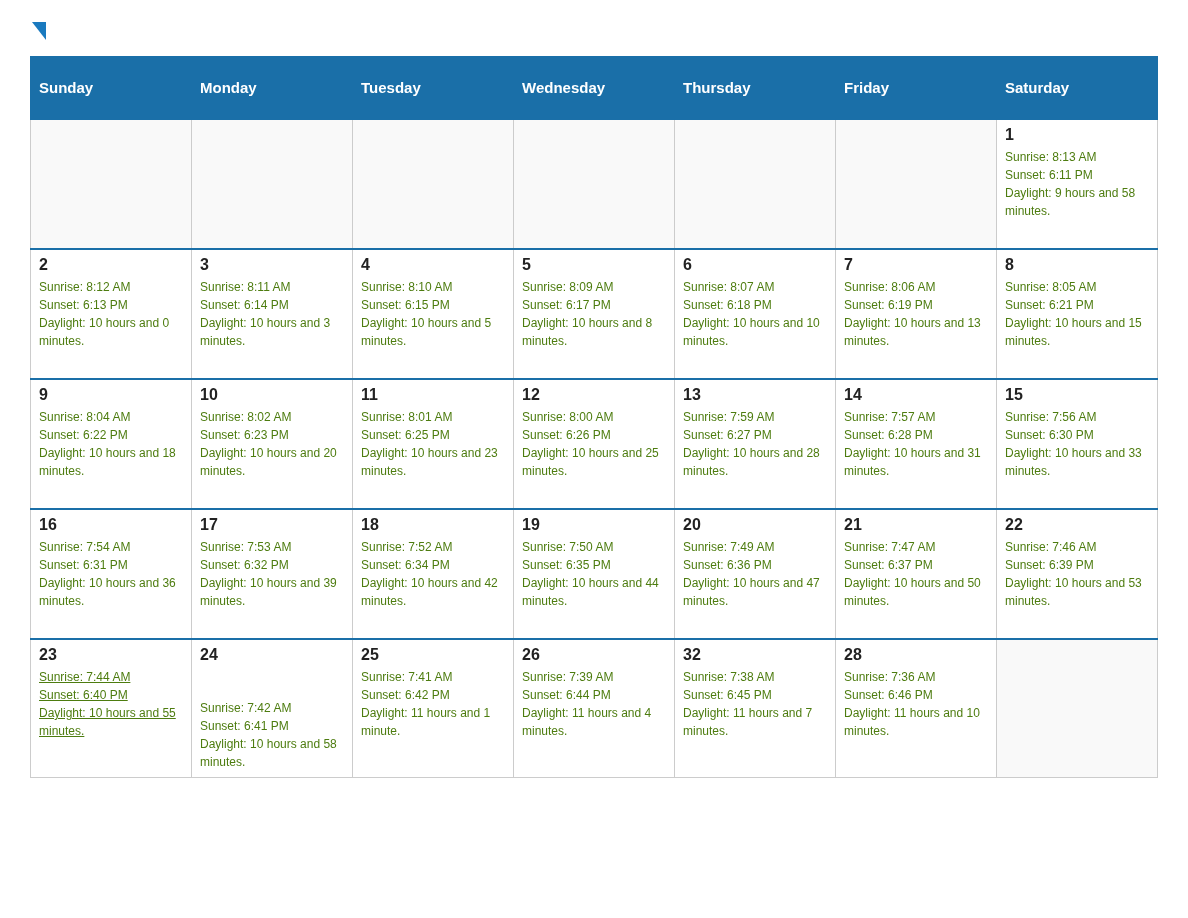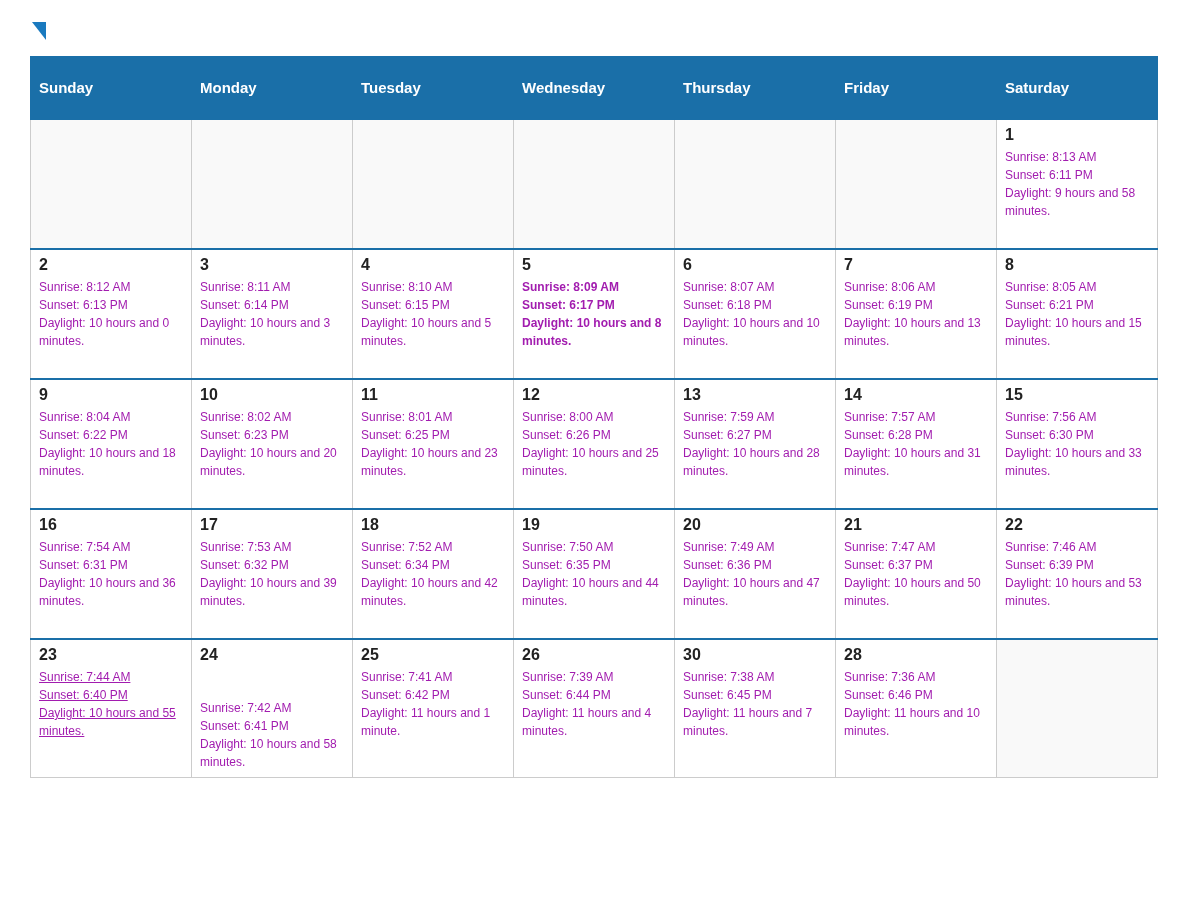--- a/index.html
+++ b/index.html
@@ -86,21 +86,21 @@
       border-top: 2px solid #1a6fa8;
     }
     .day-number {
       font-size: 16px;
       font-weight: bold;
       color: #222;
       margin-bottom: 4px;
     }
     .day-info {
       font-size: 12px;
-      color: #a21caf;
+      color: #4d7c0f;
       line-height: 1.5;
     }
     .empty-cell {
       background: #f9f9f9;
     }
   </style>
 </head>
 <body>
 
 <div class="header">
@@ -158,21 +158,21 @@
 Daylight: 10 hours and 3 minutes.</div>
         </td>
         <td>
           <div class="day-number">4</div>
           <div class="day-info" style="white-space: pre-line;">Sunrise: 8:10 AM
 Sunset: 6:15 PM
 Daylight: 10 hours and 5 minutes.</div>
         </td>
         <td>
           <div class="day-number">5</div>
-          <div class="day-info" style="white-space: pre-line; font-weight: bold;">Sunrise: 8:09 AM
+          <div class="day-info" style="white-space: pre-line;">Sunrise: 8:09 AM
 Sunset: 6:17 PM
 Daylight: 10 hours and 8 minutes.</div>
         </td>
         <td>
           <div class="day-number">6</div>
           <div class="day-info" style="white-space: pre-line;">Sunrise: 8:07 AM
 Sunset: 6:18 PM
 Daylight: 10 hours and 10 minutes.</div>
         </td>
         <td>
@@ -295,21 +295,21 @@
 Sunset: 6:42 PM
 Daylight: 11 hours and 1 minute.</div>
         </td>
         <td>
           <div class="day-number">26</div>
           <div class="day-info" style="white-space: pre-line;">Sunrise: 7:39 AM
 Sunset: 6:44 PM
 Daylight: 11 hours and 4 minutes.</div>
         </td>
         <td>
-          <div class="day-number">30</div>
+          <div class="day-number">32</div>
           <div class="day-info" style="white-space: pre-line;">Sunrise: 7:38 AM
 Sunset: 6:45 PM
 Daylight: 11 hours and 7 minutes.</div>
         </td>
         <td>
           <div class="day-number">28</div>
           <div class="day-info" style="white-space: pre-line;">Sunrise: 7:36 AM
 Sunset: 6:46 PM
 Daylight: 11 hours and 10 minutes.</div>
         </td>

